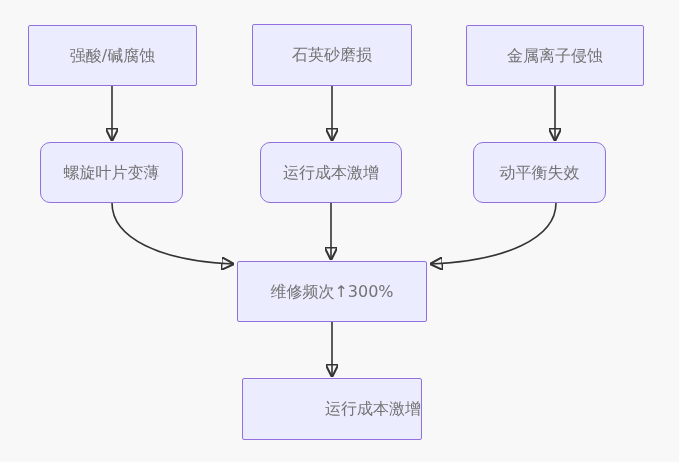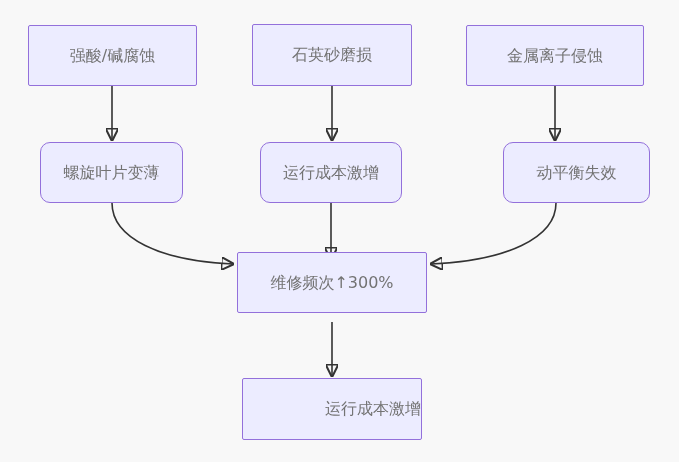--- a/index.html
+++ b/index.html
@@ -39,22 +39,22 @@
   }
   .node.rect    { border-radius: 2px; }
   .node.rounded { border-radius: 10px; }
 
   
   #n-a { left: 28px;  top: 25px;  width: 169px; height: 61px; }
   #n-b { left: 252px; top: 24px;  width: 160px; height: 62px; }
   #n-c { left: 466px; top: 25px;  width: 178px; height: 61px; }
   #n-d { left: 40px;  top: 142px; width: 143px; height: 61px; }
   #n-e { left: 260px; top: 142px; width: 142px; height: 61px; }
-  #n-f { left: 503px; top: 142px; width: 147px; height: 61px; }
-  #n-g { left: 237px; top: 252px; width: 190px; height: 61px; }
+  #n-f { left: 473px; top: 142px; width: 133px; height: 61px; }
+  #n-g { left: 237px; top: 261px; width: 190px; height: 61px; }
   #n-h { left: 242px; top: 378px; width: 180px; height: 62px; justify-content: flex-end; }
 </style>
 </head>
 <body>
 
 <div class="canvas">
 
   <svg class="edges" viewBox="0 0 679 462" xmlns="http://www.w3.org/2000/svg">
     <defs>
       <marker id="arrow" viewBox="0 0 10 10" refX="9" refY="5" markerWidth="8" markerHeight="8" orient="auto">

